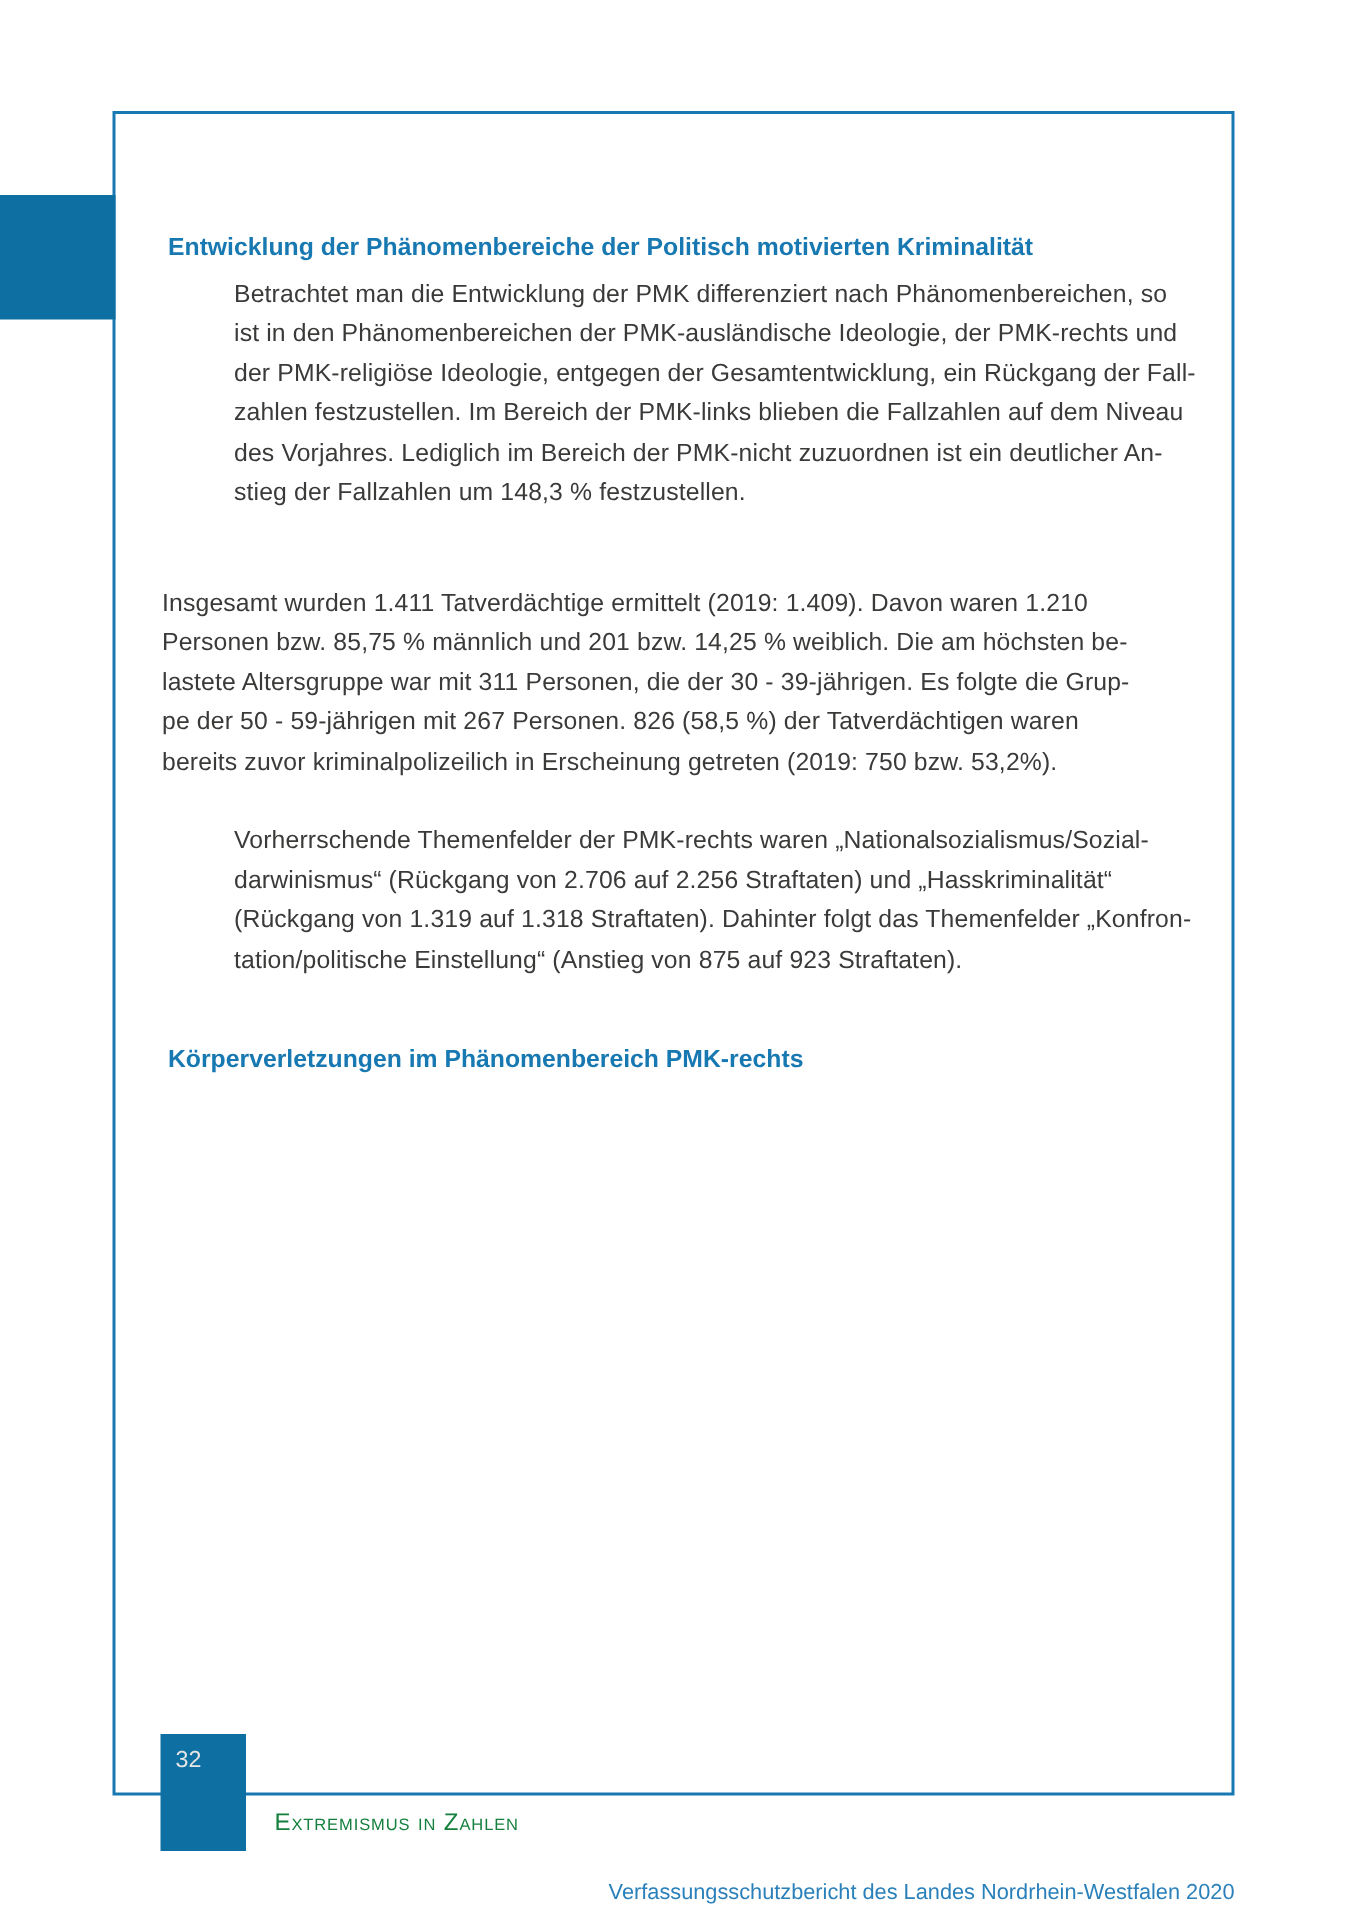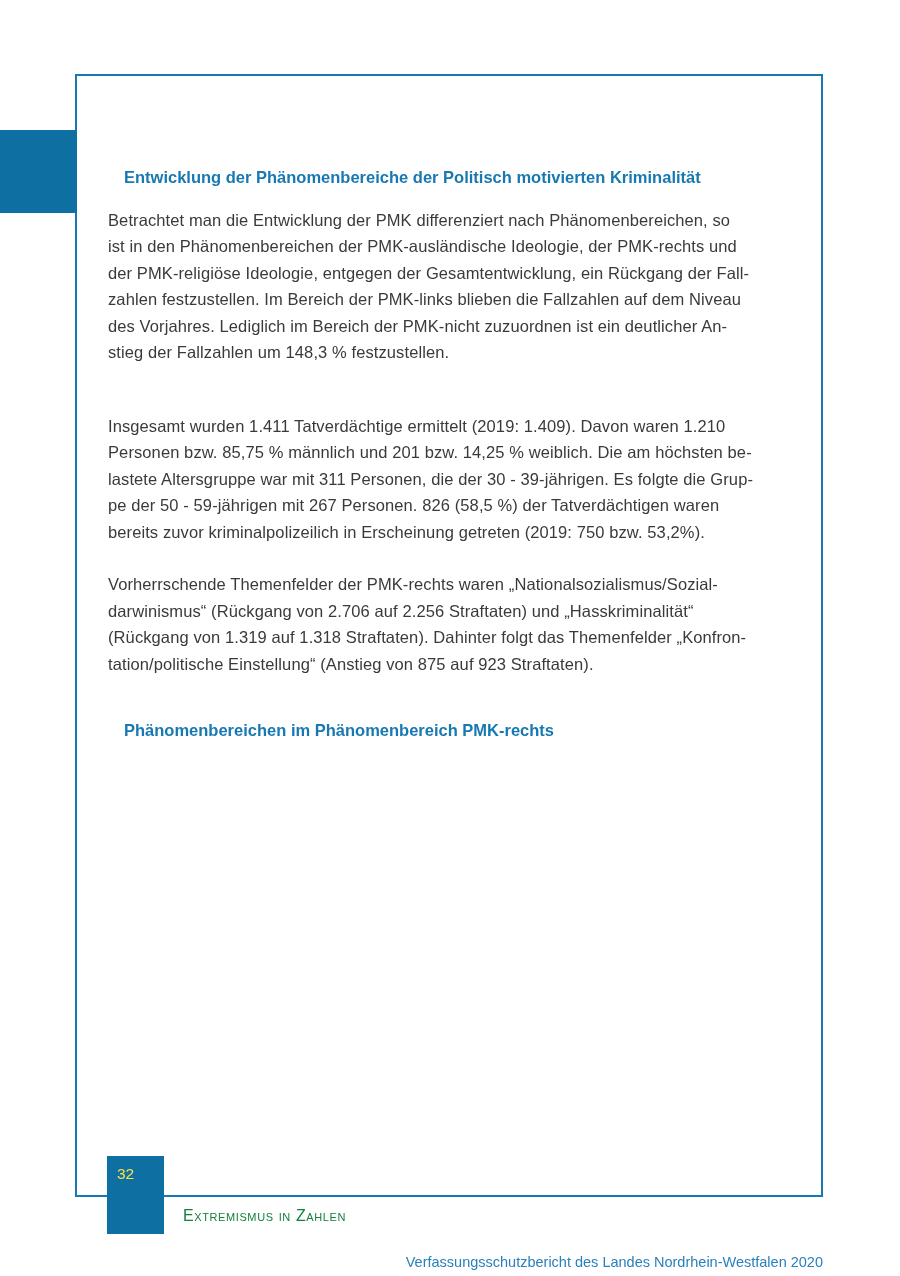--- a/index.html
+++ b/index.html
@@ -23,46 +23,46 @@
     width:77px;height:83px;
     background:#0e70a2;
   }
   .content{
     position:absolute;
     left:108px;top:148px;
     width:700px;
     color:#3a3a39;
   }
   .sec h2{
-    margin:16px;
+    margin:4px;
     font-size:16.5px;
     line-height:26.5px;
     font-weight:bold;
     color:#1879b2;
   }
   .sec-2{margin-top:47px;}
   .sec-3{margin-top:40px;}
   .para{
     margin:0 0 26px 0;
     font-size:16.5px;
     line-height:26.5px;
     white-space:pre-line;
     letter-spacing:0.1px;
   }
-  .sec .para:last-child{margin-bottom:0;}
+  .sec .para:last-child{margin-bottom:0;margin-left:48px;}
   .footer-square{
     position:absolute;
     left:107px;top:1156px;
     width:57px;height:78px;
     background:#0e70a2;
   }
   .footer-square .page-num{
     display:block;
     padding:9px 0 0 10px;
-    color:#fde047;
+    color:#e5e5e5;
     font-size:15.5px;
     line-height:18px;
   }
   .footer-label{
     position:absolute;
     left:183px;top:1207px;
     font-variant:small-caps;
     font-size:16px;
     letter-spacing:0.6px;
     color:#15803d;
@@ -102,21 +102,21 @@
 lastete Altersgruppe war mit 311 Personen, die der 30 - 39-jährigen. Es folgte die Grup-
 pe der 50 - 59-jährigen mit 267 Personen. 826 (58,5 %) der Tatverdächtigen waren
 bereits zuvor kriminalpolizeilich in Erscheinung getreten (2019: 750 bzw. 53,2%).</p>
       <p class="para">Vorherrschende Themenfelder der PMK-rechts waren „Nationalsozialismus/Sozial-
 darwinismus“ (Rückgang von 2.706 auf 2.256 Straftaten) und „Hasskriminalität“
 (Rückgang von 1.319 auf 1.318 Straftaten). Dahinter folgt das Themenfelder „Konfron-
 tation/politische Einstellung“ (Anstieg von 875 auf 923 Straftaten).</p>
     </section>
 
     <section class="sec sec-3">
-      <h2>Phänomenbereichen im Phänomenbereich PMK-rechts</h2>
+      <h2>Körperverletzungen im Phänomenbereich PMK-rechts</h2>
     </section>
 
   </div>
 
   <div class="footer-square">
     <span class="page-num">32</span>
   </div>
 
   <div class="footer-label">Extremismus in Zahlen</div>
 

